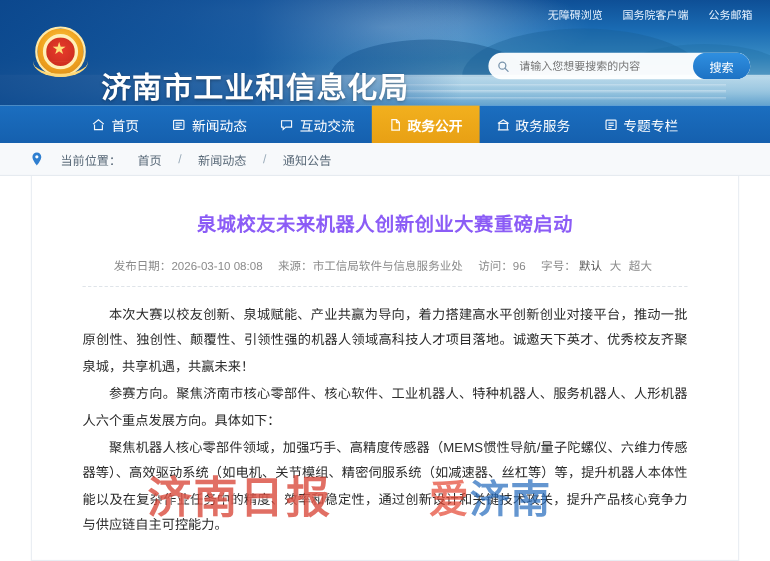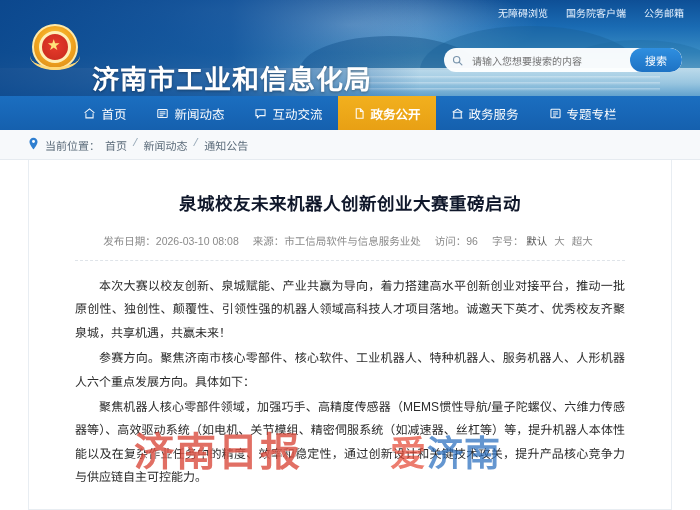--- a/index.html
+++ b/index.html
@@ -162,22 +162,22 @@
 
   
   .crumb-wrap {
     width: 700px; height: 30px;
     background: #f7f9fb;
     border-bottom: 1px solid #e6ebf0;
     display: flex; align-items: center;
   }
   .crumb {
     margin-left: 28px;
-    display: flex; align-items: flex-start; gap: 5px;
-    font-size: 11px; color: #5b6b7a; font-family: Liberation Mono, monospace;
+    display: flex; align-items: center; gap: 15px;
+    font-size: 11px; color: #5b6b7a;
   }
   .pin {
     width: 12px; height: 14px;
     display: inline-block;
     color: #2f7fd0;
   }
   .crumb a { color: #5b6b7a; text-decoration: none; cursor: pointer; }
   .crumb .sep { color: #9bacba; }
 
   
@@ -189,21 +189,21 @@
     border: 1px solid #e8edf2;
     border-top: 0;
     min-height: 350px;
     padding: 22px 46px 0 46px;
     overflow: hidden;
   }
   .art-title {
     text-align: center;
     font-size: 17.5px;
     font-weight: bold;
-    color: #0f172a;
+    color: #8b5cf6;
     letter-spacing: 0.5px;
     margin: 8px 0 0 0;
     font-family: "Liberation Sans", "DejaVu Sans", sans-serif;
   }
   .meta {
     margin-top: 18px;
     display: flex; align-items: flex-start; justify-content: center;
     gap: 14px;
     font-size: 10.5px;
     color: #8a8a8a;

